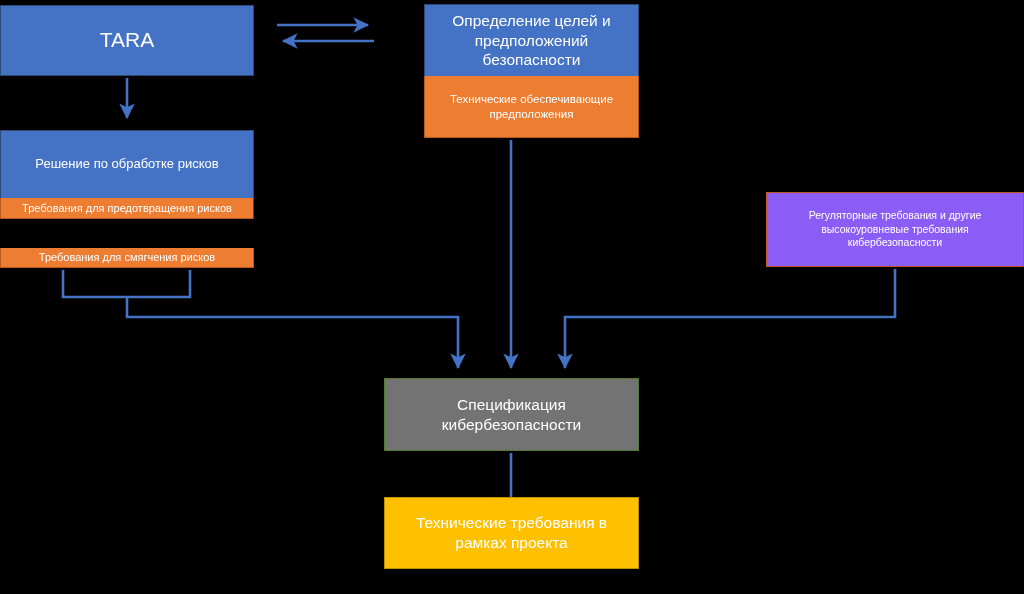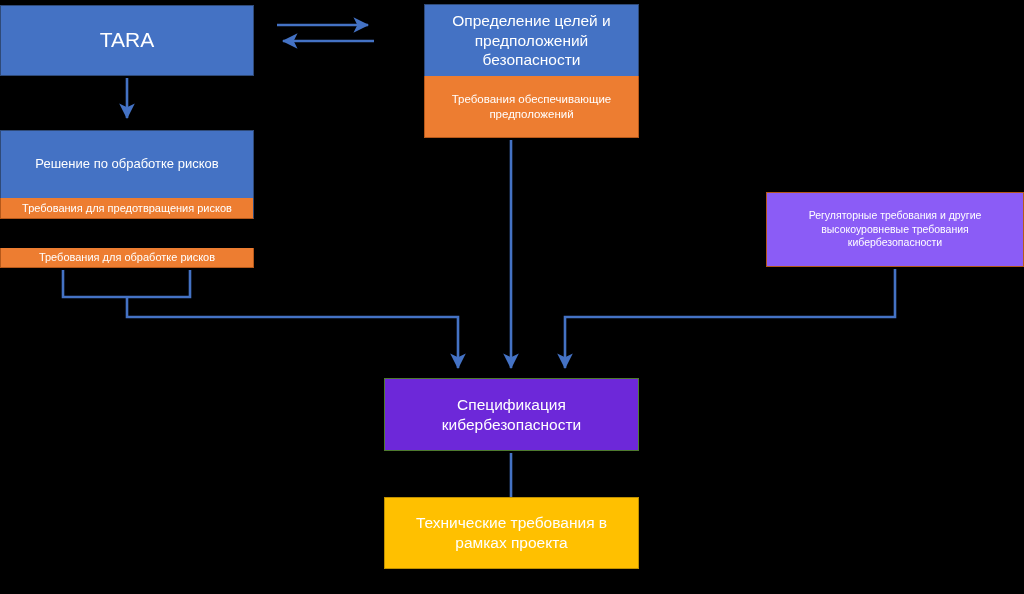--- a/index.html
+++ b/index.html
@@ -75,21 +75,21 @@
   #node-spec .seg     { height: 100%; font-size: 15.5px; }
 
   #node-tech          { left: 384px; top: 497px; width: 255px; height: 72px; }
   #node-tech .seg     { height: 100%; font-size: 15.5px; }
 
   
   .fill-blue   { background: #4472C4; border: 1px solid #2F4A78; }
   .fill-blue-t { background: #4472C4; border: 1px solid #2F4A78; border-bottom: none; }
   .fill-orange { background: #8b5cf6; border: 1px solid #B5581A; }
   .fill-orange-b { background: #ED7D31; border: 1px solid #B5581A; border-top: none; }
-  .fill-green  { background: #6d28d9; border: 1px solid #4E7A2F; }
+  .fill-green  { background: #737373; border: 1px solid #4E7A2F; }
   .fill-yellow { background: #FFC000; border: 1px solid #BF9000; }
 </style>
 </head>
 <body>
 
 <div id="canvas">
 
   <svg class="connectors" viewBox="0 0 1024 594">
     <defs>
       <marker id="ah" markerWidth="10" markerHeight="10" refX="5.6" refY="3.2" orient="auto" markerUnits="strokeWidth">
@@ -126,28 +126,28 @@
       <path d="M511,453 L511,512" stroke="#4472C4" stroke-width="2.6" fill="none" marker-end="url(#ah)"></path>
     </g>
   </svg>
 
   <div class="node" id="node-tara">
     <div class="seg fill-blue">TARA</div>
   </div>
 
   <div class="node" id="node-goals">
     <div class="seg seg-title fill-blue-t">Определение целей и предположений безопасности</div>
-    <div class="seg seg-sub fill-orange-b">Требования обеспечивающие предположений</div>
+    <div class="seg seg-sub fill-orange-b">Технические обеспечивающие предположения</div>
   </div>
 
   <div class="node" id="node-risk">
     <div class="seg seg-title fill-blue-t">Решение по обработке рисков</div>
     <div class="seg-row">
       <div class="seg seg-left fill-orange-b">Требования для предотвращения рисков</div>
-      <div class="seg fill-orange-b">Требования для обработке рисков</div>
+      <div class="seg fill-orange-b">Требования для смягчения рисков</div>
     </div>
   </div>
 
   <div class="node" id="node-regulatory">
     <div class="seg fill-orange">Регуляторные требования и другие высокоуровневые требования кибербезопасности</div>
   </div>
 
   <div class="node" id="node-spec">
     <div class="seg fill-green">Спецификация кибербезопасности</div>
   </div>

